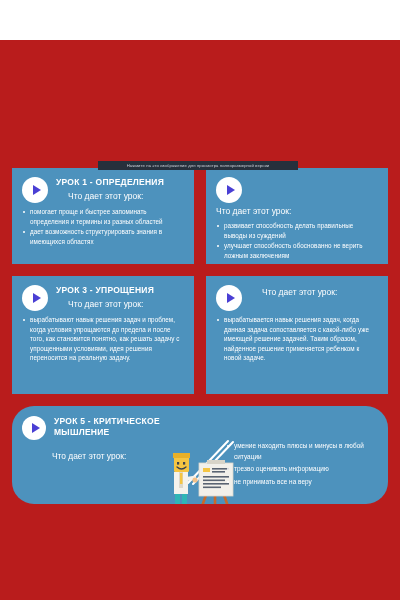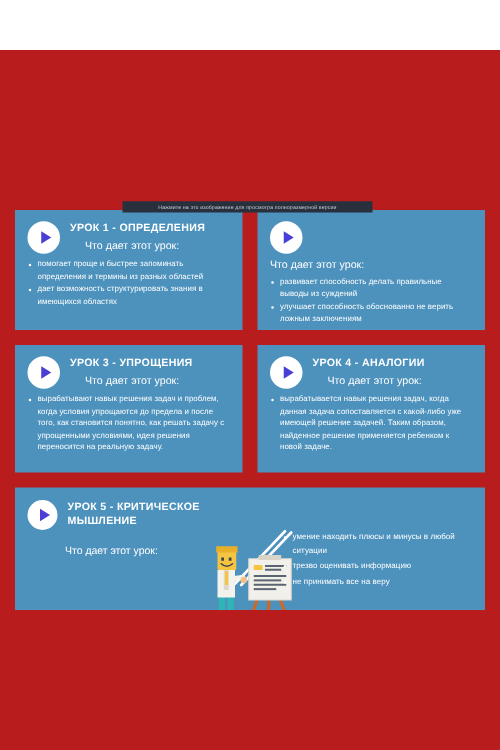--- a/index.html
+++ b/index.html
@@ -61,30 +61,31 @@
   .card {
     background: #4d92bd;
     position: relative;
     box-sizing: border-box;
     flex: 1 1 0;
     padding: 8px 10px 9px 10px;
     overflow: hidden;
   }
 
   .card.r1 { height: 96px; }
-  .card.r2 { height: 102px; }
+  .card.r2 { height: 118px; }
 
   .card-wide {
     background: #4d92bd;
     position: relative;
     box-sizing: border-box;
     width: 100%;
     height: 98px;
     overflow: hidden;
     padding: 9px 10px 9px 10px;
+    border-radius: 22px;
   }
 
   
   .card-head {
     display: flex;
     align-items: flex-start;
     gap: 8px;
   }
 
   .play-btn {
@@ -253,21 +254,20 @@
           <li>вырабатывают навык решения задач и проблем, когда условия упрощаются до предела и после того, как становится понятно, как решать задачу с упрощенными условиями, идея решения переносится на реальную задачу.</li>
         </ul>
       </div>
 
       <div class="card r2">
         <div class="card-head">
           <div class="play-btn">
             <div class="play-tri"></div>
           </div>
           <div class="head-text">
-            <div class="lesson-title">УРОК 4 - АНАЛОГИИ</div>
             <div class="subtitle">Что дает этот урок:</div>
           </div>
         </div>
         <ul class="bullets">
           <li>вырабатывается навык решения задач, когда данная задача сопоставляется с какой-либо уже имеющей решение задачей. Таким образом, найденное решение применяется ребенком к новой задаче.</li>
         </ul>
       </div>
 
     </div>
 

